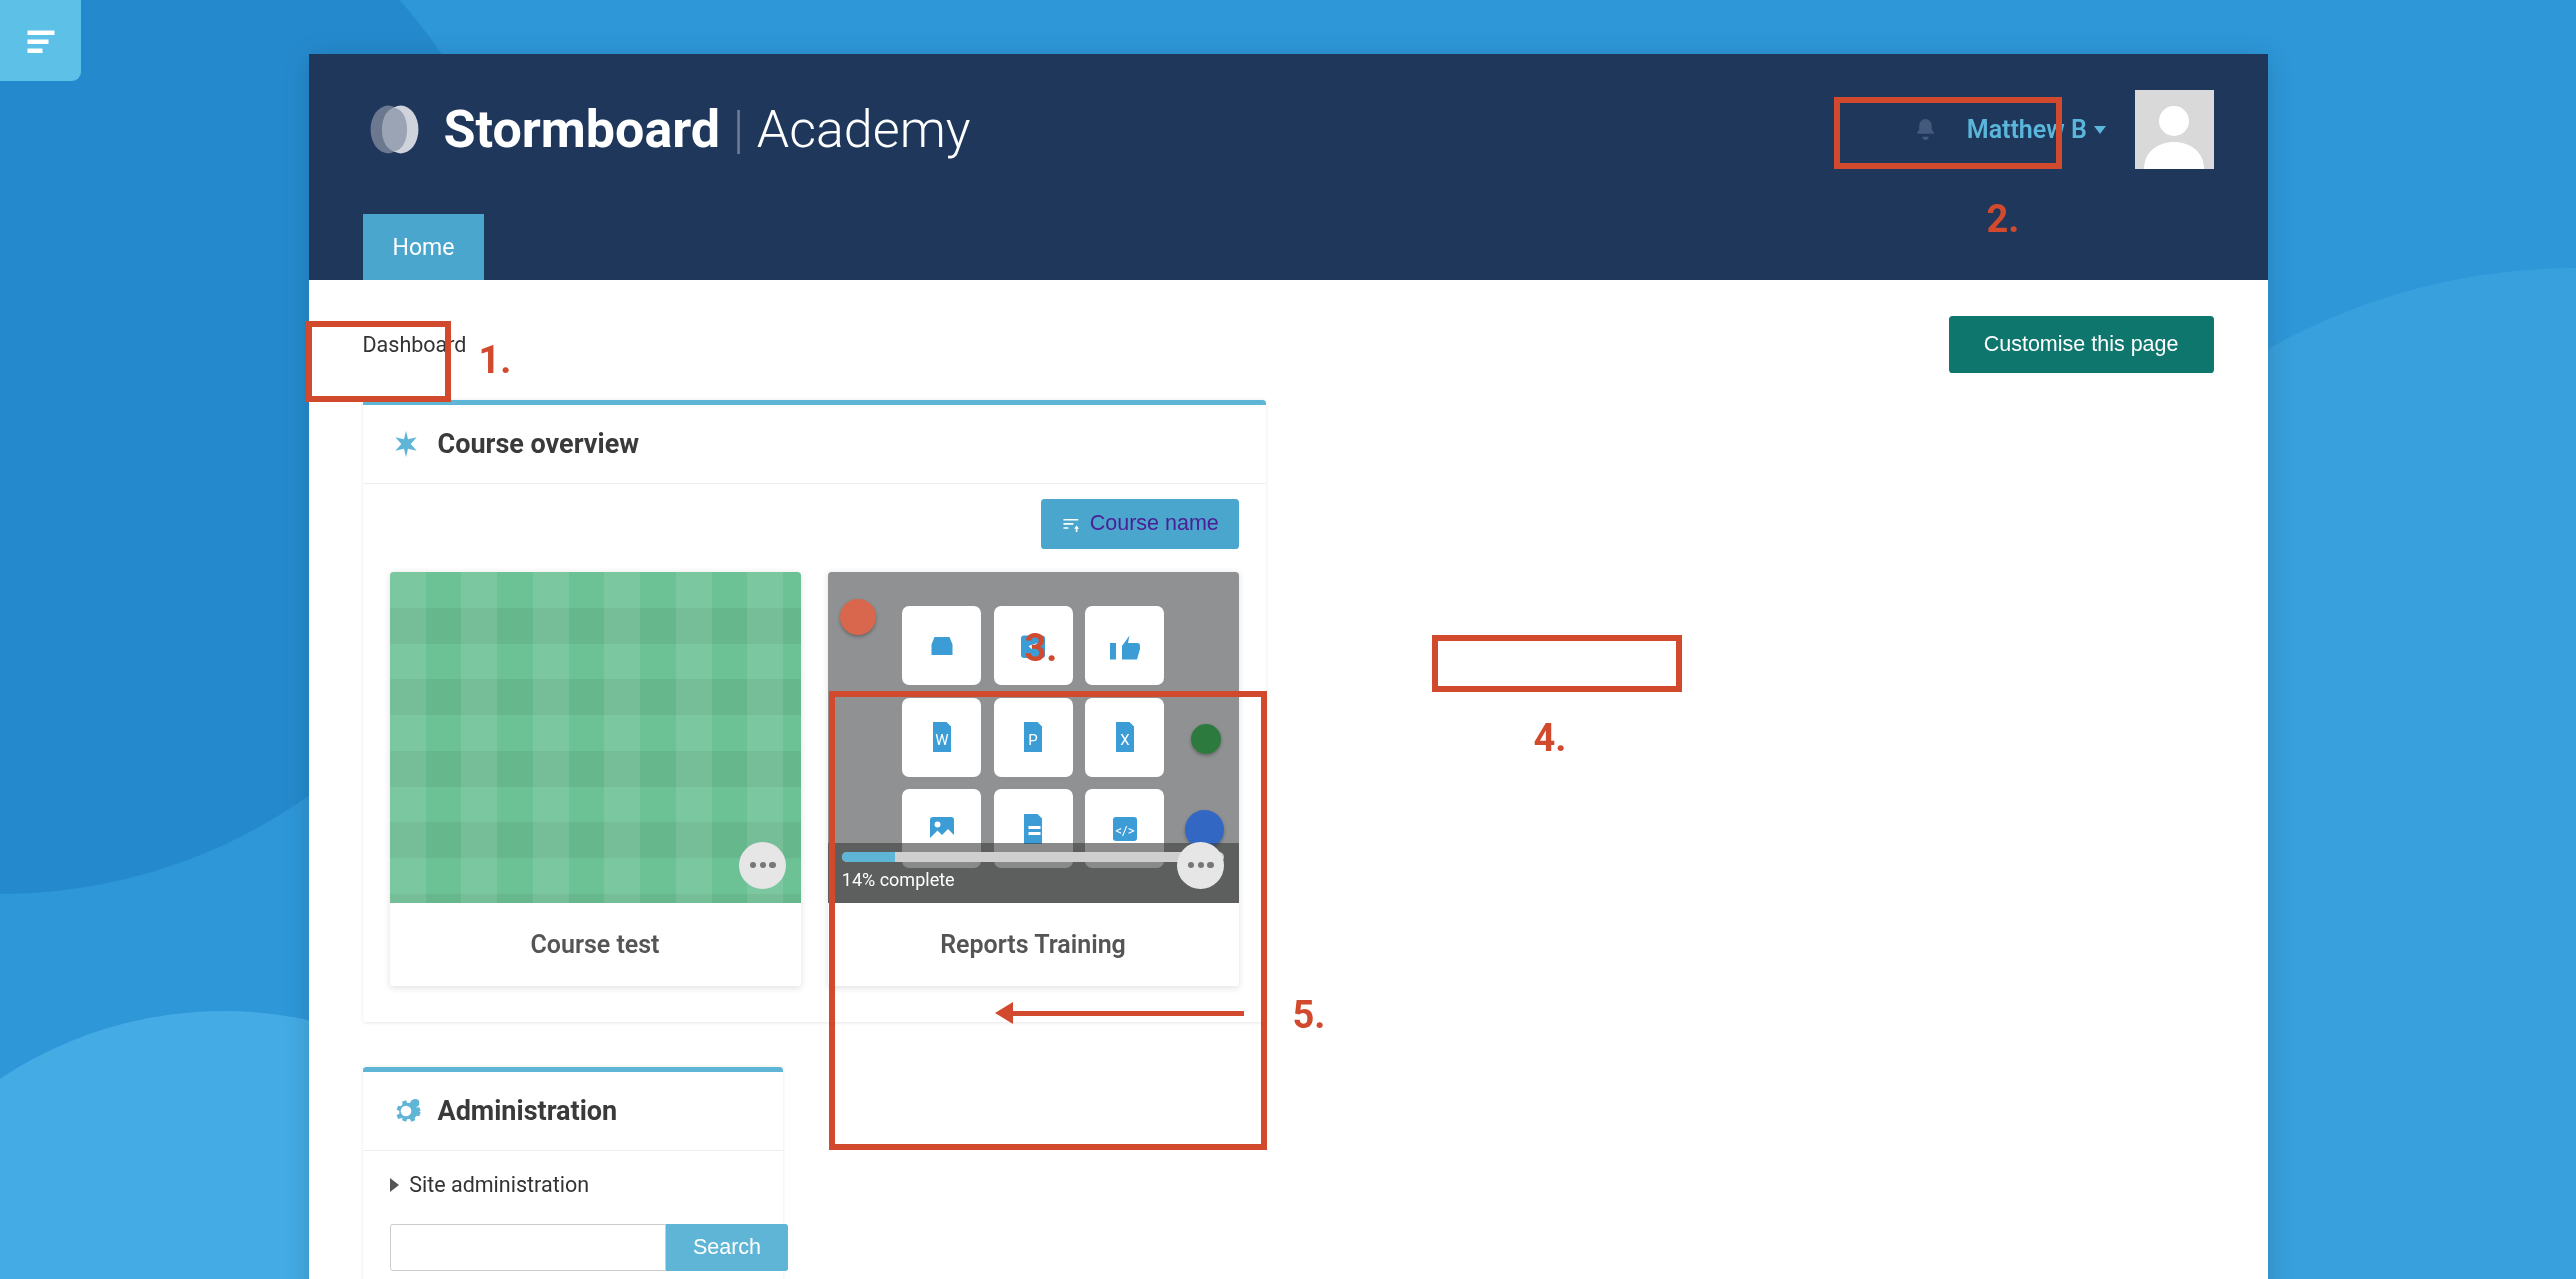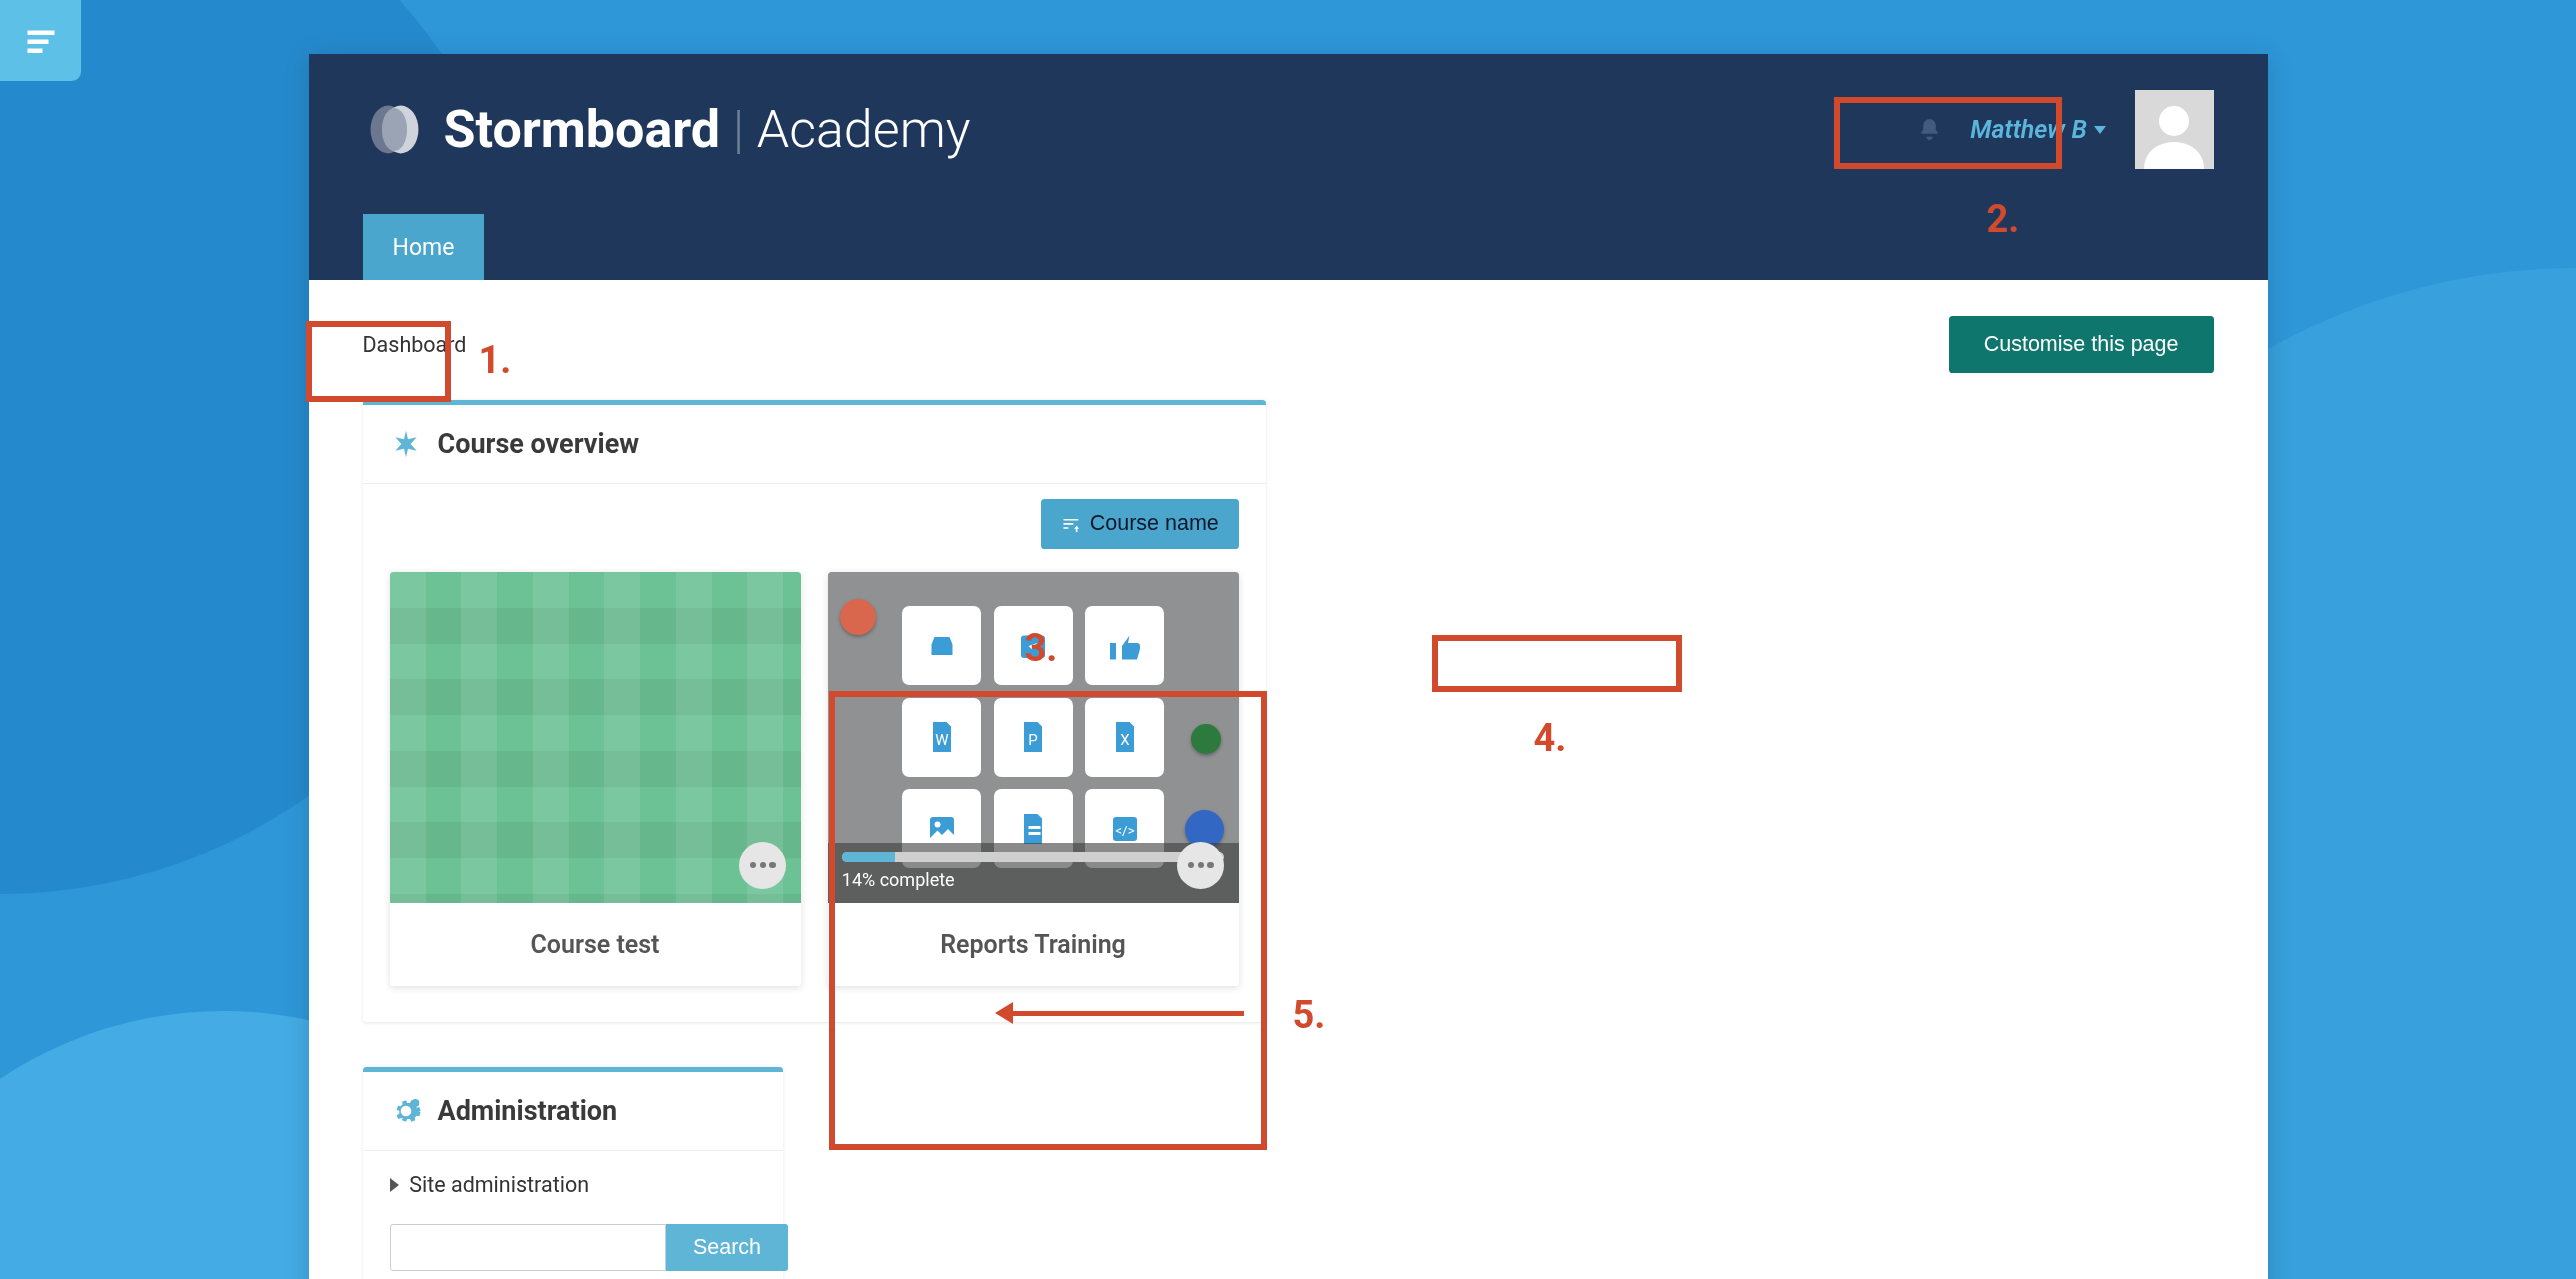--- a/index.html
+++ b/index.html
@@ -54,21 +54,20 @@
   .brand-text .sep { color:#6d7d96; font-weight:300; }
   .brand-text .light { color:#fff; font-weight:300; }
 
   .user-area { display:flex; align-items:center; gap: 16px; }
   .bell-icon { width:25px; height:25px; fill:#445a7c; }
   .user-name-wrap {
     display:flex; align-items:center; gap:7.2px;
     color:#5bb6db; font-size:25px; font-weight:600;
     padding: 7.2px 12.5px;
     cursor:pointer;
-    font-style:italic;
   }
   .caret-down { width:0;height:0;border-left:6.3px solid transparent;border-right:6.3px solid transparent;border-top:8px solid #5bb6db;}
   .avatar {
     width: 79px; height: 79px; background:#d9d9d9;
     display:flex; align-items:flex-end; justify-content:center;
     overflow:hidden;
   }
   .avatar svg { width: 72px; height: 72px; fill:#fff; }
 
   .nav-row { display:flex; }
@@ -108,21 +107,21 @@
     padding: 23px 27px;
     border-bottom: 0.9px solid #eee;
   }
   .block-header h2 { font-size: 27px; color:#3a3a3a; font-weight:700; }
   .star-icon { width:32px; height:32px; fill:#5fb5d6; }
   .gear-icon { width:32px; height:32px; fill:#5fb5d6; }
 
   .sort-row { display:flex; justify-content:flex-end; padding: 14.3px 27px; }
   .sort-btn {
     display:flex; align-items:center; gap:9px;
-    background:#4aa6cd; color:#0f172a; border:none;
+    background:#4aa6cd; color:#4c1d95; border:none;
     padding: 12.5px 19.7px; font-size:21.5px; border-radius:3.6px; cursor:pointer;
   }
   .sort-btn svg { width:19.7px; height:19.7px; fill:#fff; }
 
   .course-grid { display:flex; gap: 27px; padding: 9px 27px 36px 27px; flex-wrap:wrap; }
   .course-card {
     width: 411px;
     background:#fff;
     border-radius:3.6px;
     box-shadow: 0 1.8px 7.2px rgba(0,0,0,.12);

